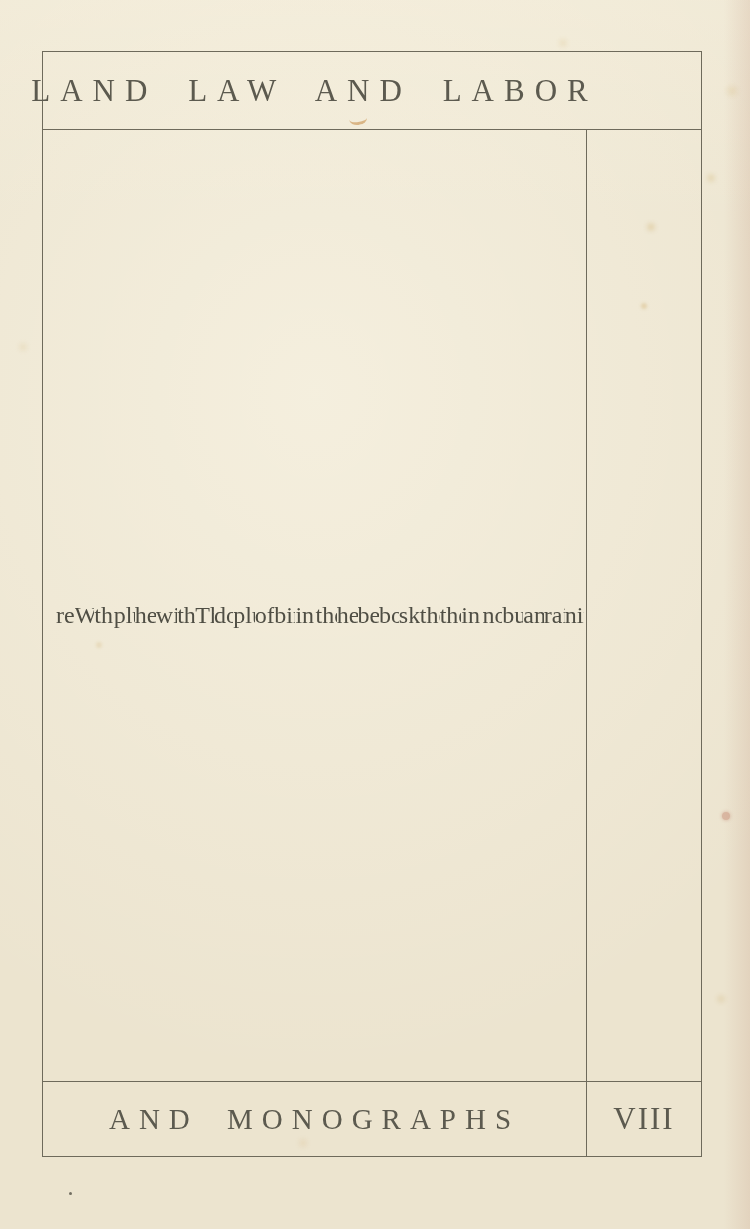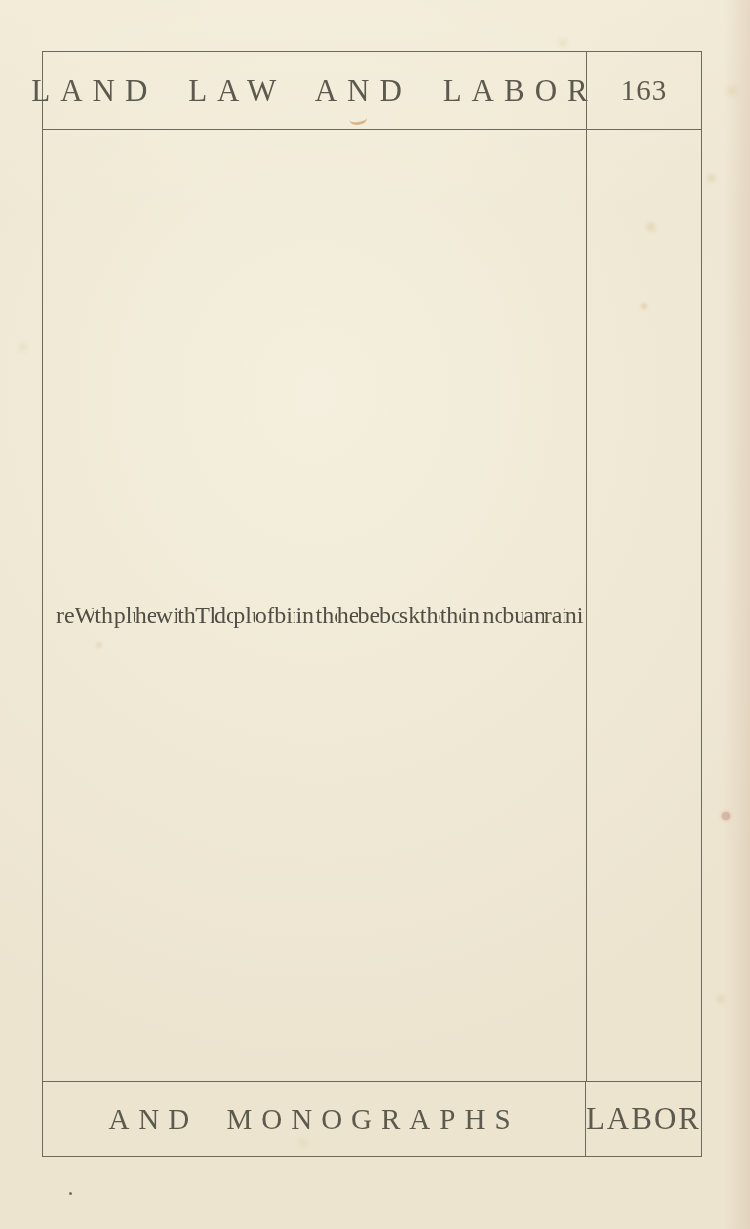--- a/index.html
+++ b/index.html
@@ -91,23 +91,20 @@
 </head>
 <body>
 
 <div class="scan">
   <div class="frame">
 
     <div class="row row-header">
       <div class="cell main">
         <span class="header-title">LAND LAW AND LABOR</span>
       </div>
-      <div class="cell side">
-        <span class="page-number">163</span>
-      </div>
     </div>
 
     <div class="row row-body">
       <div class="cell main body-text">
           <div class="body-line">relative to his intentions and his faith.</div>
           <div class="body-line">We find he believes that: He has infused</div>
           <div class="body-line">the consciousness of his prayer into the</div>
           <div class="body-line">plumed stick; that with his sacred cigarette</div>
           <div class="body-line">he has prepared a way ‘like the trails of the</div>
           <div class="body-line">winds and rains’ [clouds] for the wafting of</div>
@@ -133,21 +130,21 @@
           <div class="body-line">ning, lift up the voice of thunder whose</div>
         </div>
       <div class="cell side"></div>
     </div>
 
     <div class="row row-footer">
       <div class="cell main">
         <span class="footer-title">AND MONOGRAPHS</span>
       </div>
       <div class="cell side">
-        <span class="volume-number">LABOR</span>
+        <span class="volume-number">VIII</span>
       </div>
     </div>
 
   </div>
 
   <div class="mark smudge"></div>
   <div class="mark reddot"></div>
   <div class="mark blackdot"></div>
   <div class="foxing"></div>
 </div>

